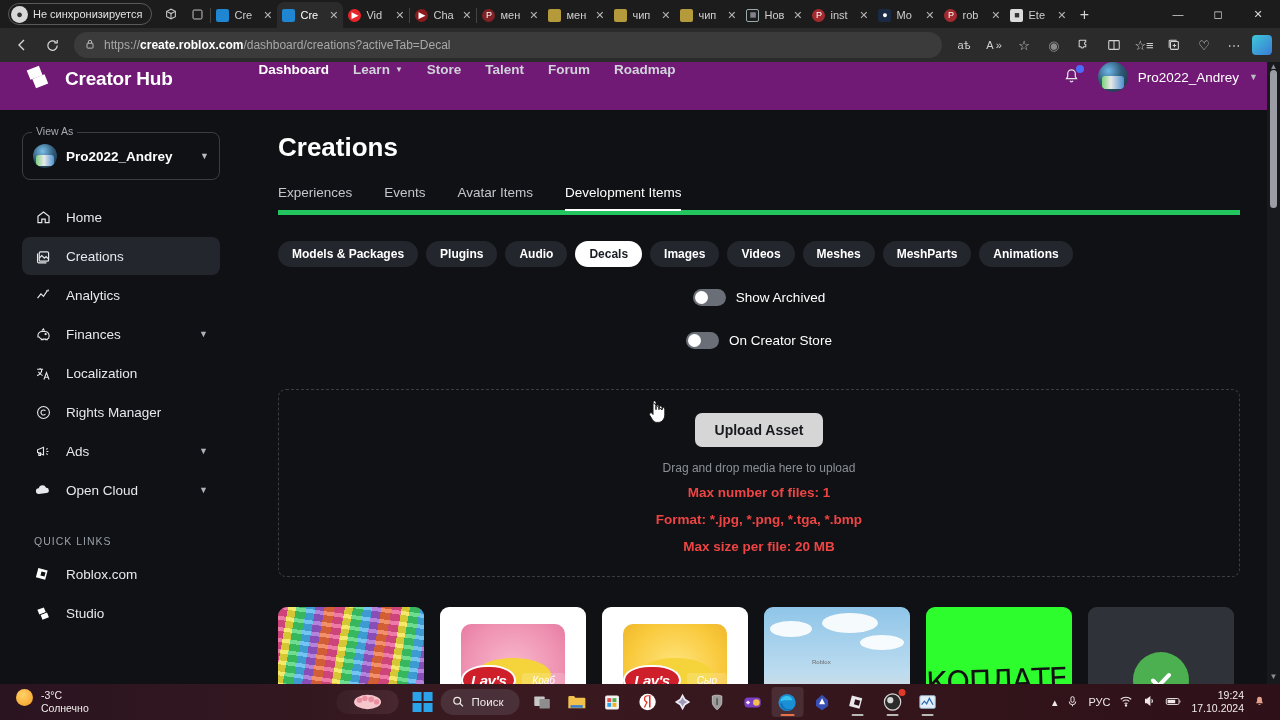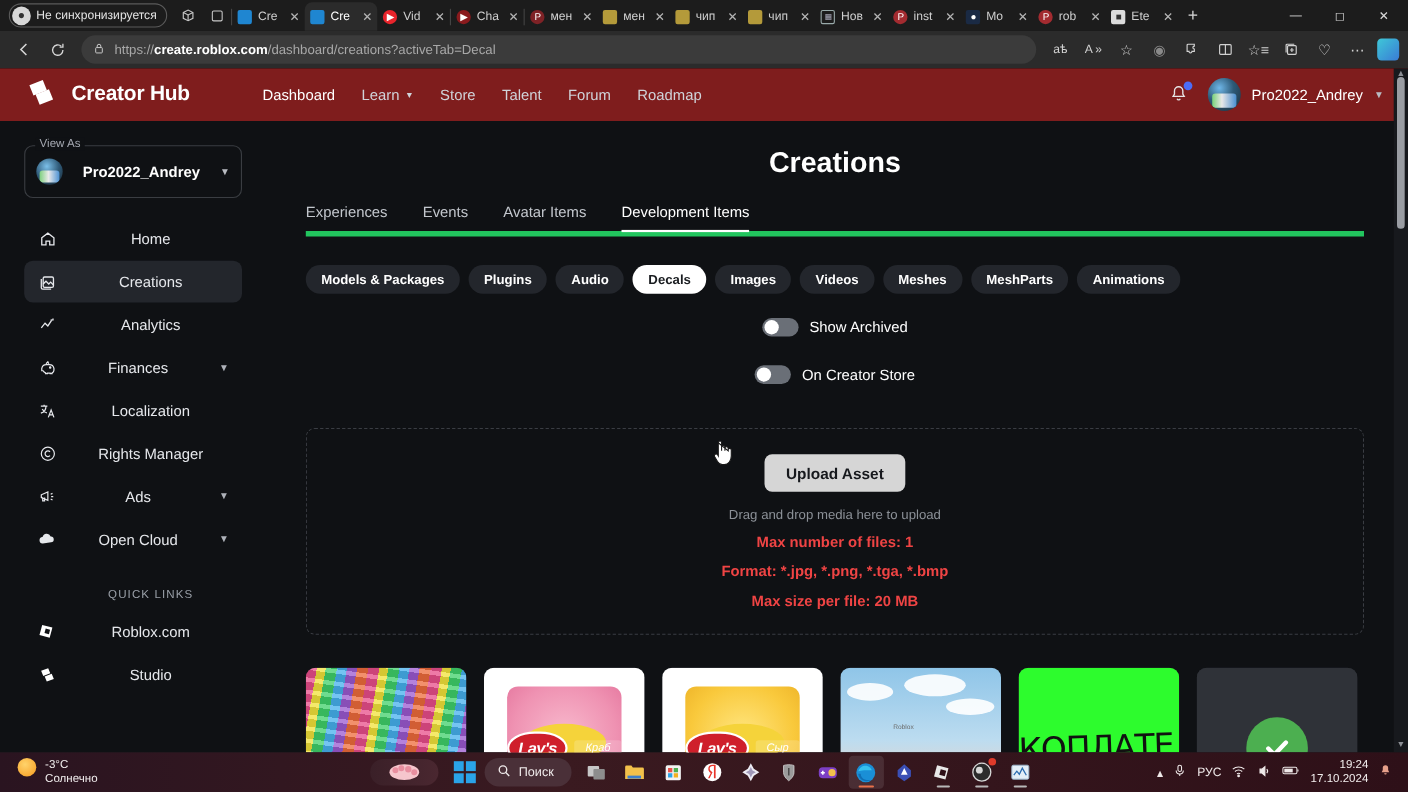--- a/index.html
+++ b/index.html
@@ -82,27 +82,28 @@
     background: linear-gradient(135deg,#3ec8d8,#3a7bd5);
     flex: 0 0 auto;
   }
 
   
   .page {
     position: absolute; top: 62px; left: 0; width: 1280px; height: 622px;
     background: #0f1114; overflow: hidden;
   }
   .site-header {
-    height: 48px; background: #7f1d1d;
-    display: flex; align-items: center; padding: 0 22px;
+    height: 48px; background: #701a75;
+    display: flex; align-items: flex-start; padding: 0 22px;
     position: relative;
+    gap: 44px;
   }
   .brand { display: flex; align-items: center; gap: 13px; }
   .brand-name { color: #fff; font-size: 19px; font-weight: bold; letter-spacing: -0.2px; }
-  .topnav { display: flex; align-items: center; gap: 24px; margin-left: 66px; }
+  .topnav { display: flex; align-items: center; gap: 24px; margin-left: 42px; font-weight: bold; }
   .topnav a {
     color: #d0d3d9; font-size: 13.5px; text-decoration: none;
     display: flex; align-items: center; gap: 5px; white-space: nowrap;
   }
   .topnav a.cur { color: #fff; }
   .header-right { margin-left: auto; display: flex; align-items: center; gap: 16px; }
   .bell-wrap { position: relative; width: 20px; height: 20px; color: #e6e6e6; }
   .bell-dot {
     position: absolute; top: -2px; right: -2px;
     width: 8px; height: 8px; border-radius: 50%; background: #4b6cf7;
@@ -112,21 +113,21 @@
     width: 30px; height: 30px; border-radius: 50%;
     background: radial-gradient(circle at 35% 30%, #6fb7e8 0%, #2e5a77 45%, #1b2a35 100%);
     position: relative; overflow: hidden; flex: 0 0 30px;
   }
   .avatar-img::after {
     content: ""; position: absolute; left: 4px; bottom: 3px;
     width: 22px; height: 13px; border-radius: 3px;
     background: linear-gradient(90deg,#79d27a 0%, #e8e8e8 40%, #4a8fd0 100%);
   }
 
-  .body-wrap { display: flex; height: 574px; text-align: center; }
+  .body-wrap { display: flex; height: 574px; }
 
   
   .sidebar {
     width: 240px; background: #0f1114; padding: 12px 0 0 0;
     flex: 0 0 240px; position: relative;
   }
   .viewas-box {
     margin: 10px 20px 18px 22px; height: 48px;
     border: 1px solid #3a3d42; border-radius: 8px;
     display: flex; align-items: center; padding: 0 10px; gap: 9px;

